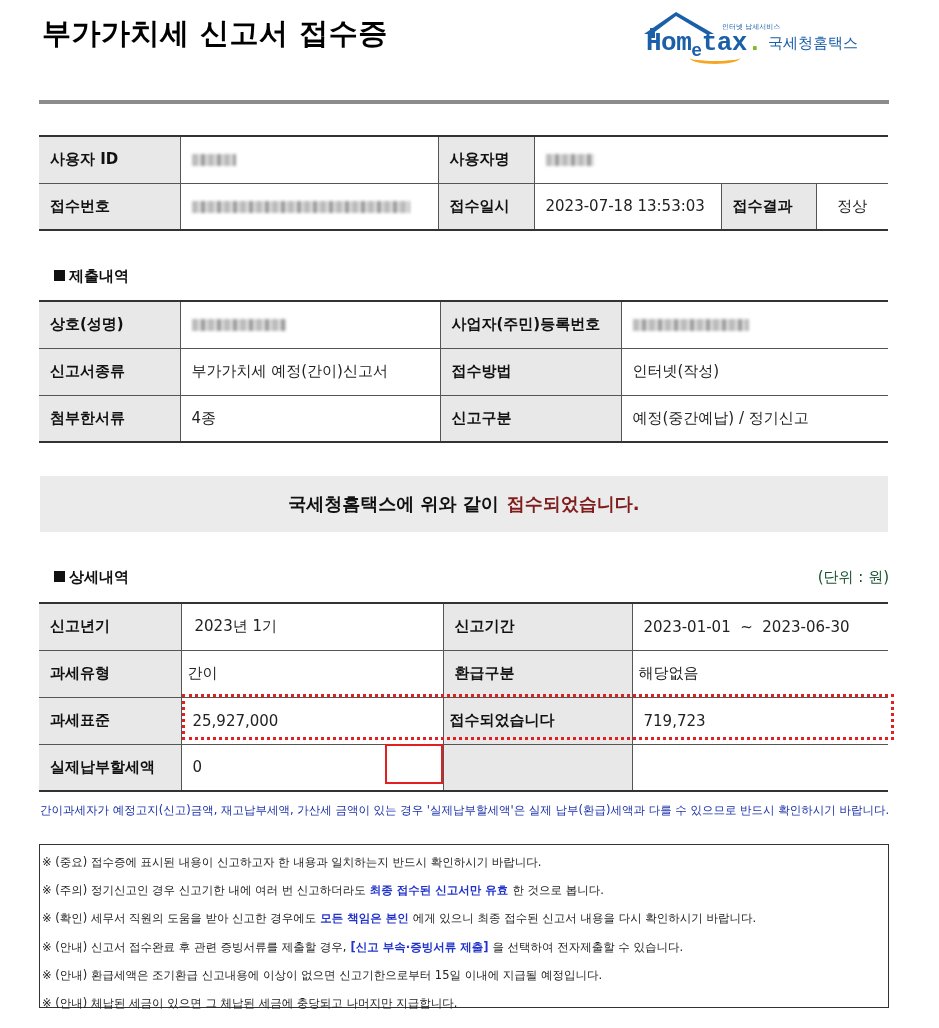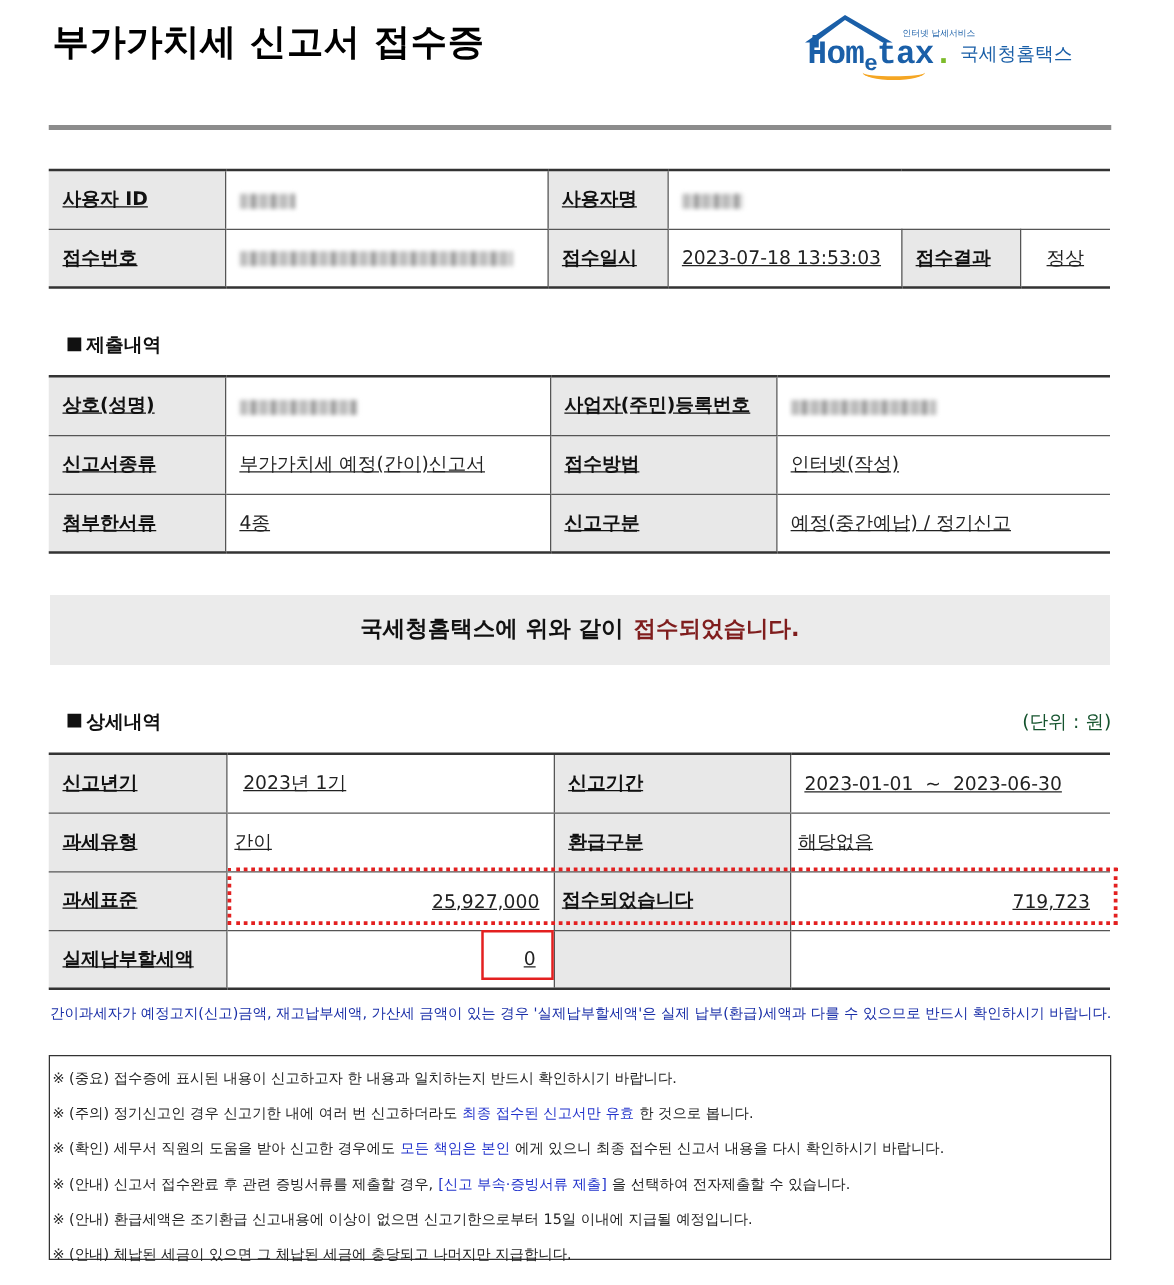--- a/index.html
+++ b/index.html
@@ -12,44 +12,44 @@
   .logo .small { position: absolute; left: 82px; top: 14px; font-size: 7px; color: #1a5fa8; }
   .logo .word { position: absolute; left: 6px; top: 20px; font-size: 26px; font-weight: bold; color: #1a5fa8; font-family: Liberation Mono, monospace; letter-spacing: -0.5px; }
   .logo .word .e { font-size: 18px; position: relative; top: 6px; }
   .logo .dot { color: #7dbb2a; }
   .logo .smile { position: absolute; left: 50px; top: 44px; width: 50px; height: 12px; border-bottom: 3px solid #f5a623; border-radius: 0 0 50% 50%; }
   .logo .kr { position: absolute; left: 128px; top: 26px; font-size: 15px; font-weight: normal; color: #1a5fa8; }
 
   .hr { position: absolute; left: 39px; top: 100px; width: 850px; height: 4px; background: #8c8c8c; }
 
   table.grid { position: absolute; left: 39px; border-collapse: collapse; font-size: 15px; }
-  table.grid td { height: 47px; padding: 0 11px; vertical-align: middle; border-bottom: 1px solid #555; text-decoration: underline; }
+  table.grid td { height: 47px; padding: 0 11px; vertical-align: middle; border-bottom: 1px solid #555; }
   table.grid tr:first-child td { border-top: 2px solid #333; }
   table.grid tr:last-child td { border-bottom: 2px solid #333; }
   table.grid td.lbl { background: #e8e8e8; font-weight: bold; color: #111; }
   table.grid td + td { border-left: 1px solid #555; }
   table.grid td.val { color: #222; }
-  table.grid td.right { text-align: right; }
+  table.grid td.right { }
   .blur { display: inline-block; height: 12px; background: repeating-linear-gradient(90deg, #bbb 0 6px, #e0e0e0 6px 9px, #999 9px 13px, #ddd 13px 16px); filter: blur(1.5px); vertical-align: middle; }
 
   .section { position: absolute; left: 54px; font-size: 15px; font-weight: bold; color: #111; }
   .section .sq { display: inline-block; width: 11px; height: 11px; background: #111; margin-right: 4px; vertical-align: 0; }
   .unit { position: absolute; right: 50px; top: 568px; font-size: 15px; color: #14532d; }
 
   .banner { position: absolute; left: 40px; top: 476px; width: 848px; height: 56px; background: #ebebeb; text-align: center; line-height: 56px; font-size: 18px; font-weight: bold; color: #111; }
   .banner .red { color: #7f1d1d; margin-left: 8px; }
 
   .hl-dotted { position: absolute; left: 182px; top: 694px; width: 712px; height: 46px; border: 3px dotted #e32020; pointer-events: none; }
   .hl-solid { position: absolute; left: 385px; top: 744px; width: 58px; height: 40px; border: 2px solid #e32020; pointer-events: none; }
 
   .note-blue { position: absolute; left: 40px; top: 800px; width: 850px; font-size: 11.5px; line-height: 21px; color: #1a2fa8; }
 
   .notice { position: absolute; left: 39px; top: 844px; width: 850px; height: 164px; border: 1px solid #333; padding: 3px 2px; }
   .notice .row { font-size: 11.5px; line-height: 28.2px; color: #222; white-space: nowrap; }
-  .notice .b { color: #2233cc; font-weight: normal; margin: 0 4px; }
+  .notice .b { color: #2233cc; font-weight: bold; margin: 0 4px; }
 </style>
 </head>
 <body>
 
 <div class="title">부가가치세 신고서 접수증</div>
 
 <div class="logo">
   <svg class="house" viewBox="0 0 90 30">
     <path d="M2 24 L34 2 L72 24 L64 24 L34 6 L10 24 Z" fill="#1a5fa8"></path>
     <rect x="8" y="18" width="5" height="10" fill="#1a5fa8"></rect>

